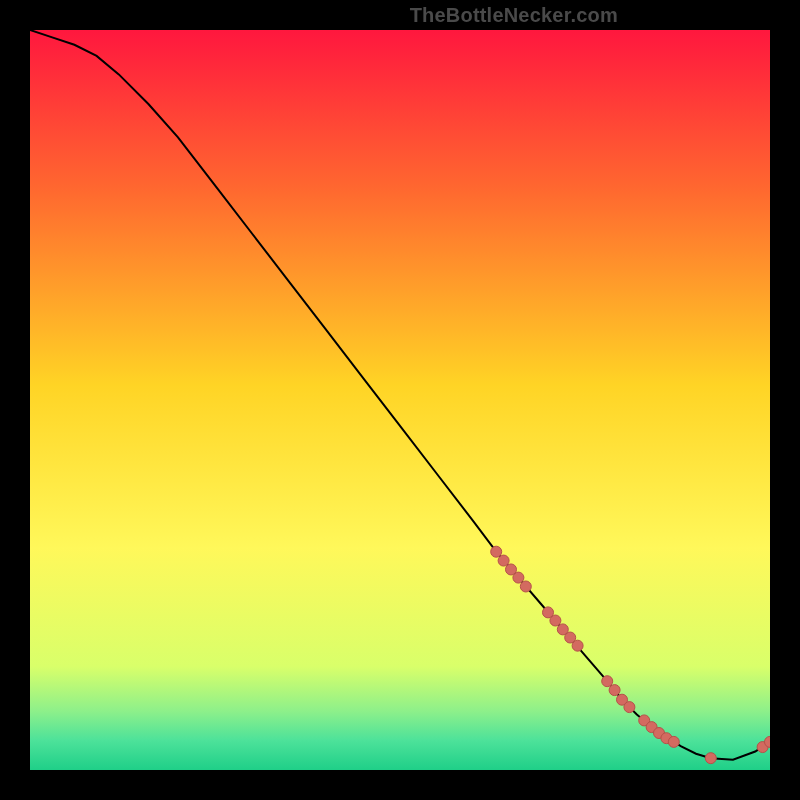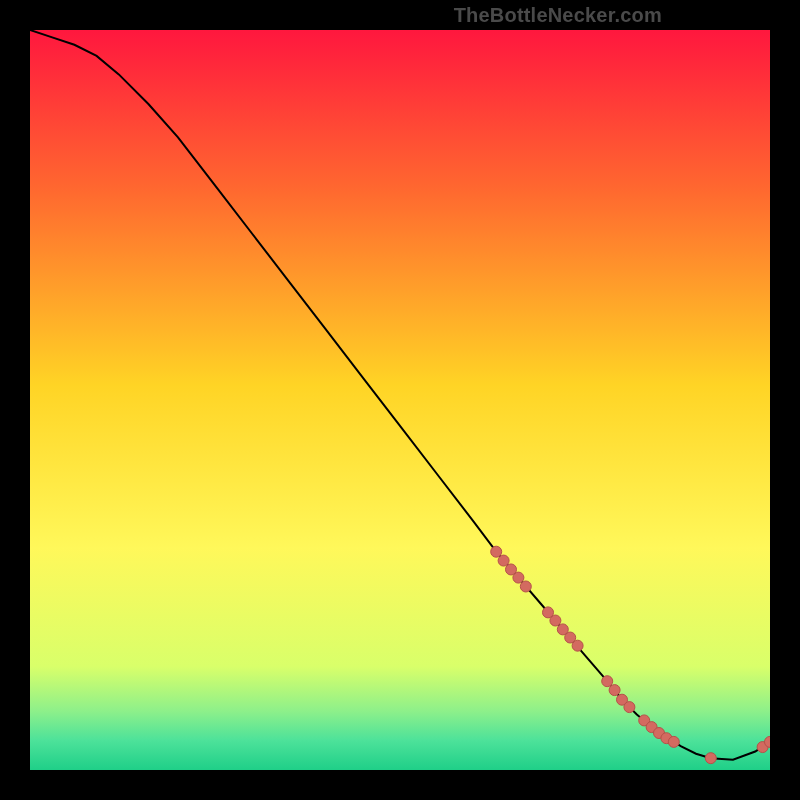--- a/index.html
+++ b/index.html
@@ -8,21 +8,20 @@
     width: 800px;
     height: 800px;
     background: #000;
     font-family: Arial, Helvetica, sans-serif;
     overflow: hidden;
   }
   .stage {
     position: relative;
     width: 632px;
     height: 800px;
-    padding-left: 44px;
   }
   .watermark {
     position: absolute;
     top: 4px;
     right: 14px;
     color: #4a4a4a;
     font-size: 20px;
     font-weight: 600;
     letter-spacing: 0.2px;
     user-select: none;

